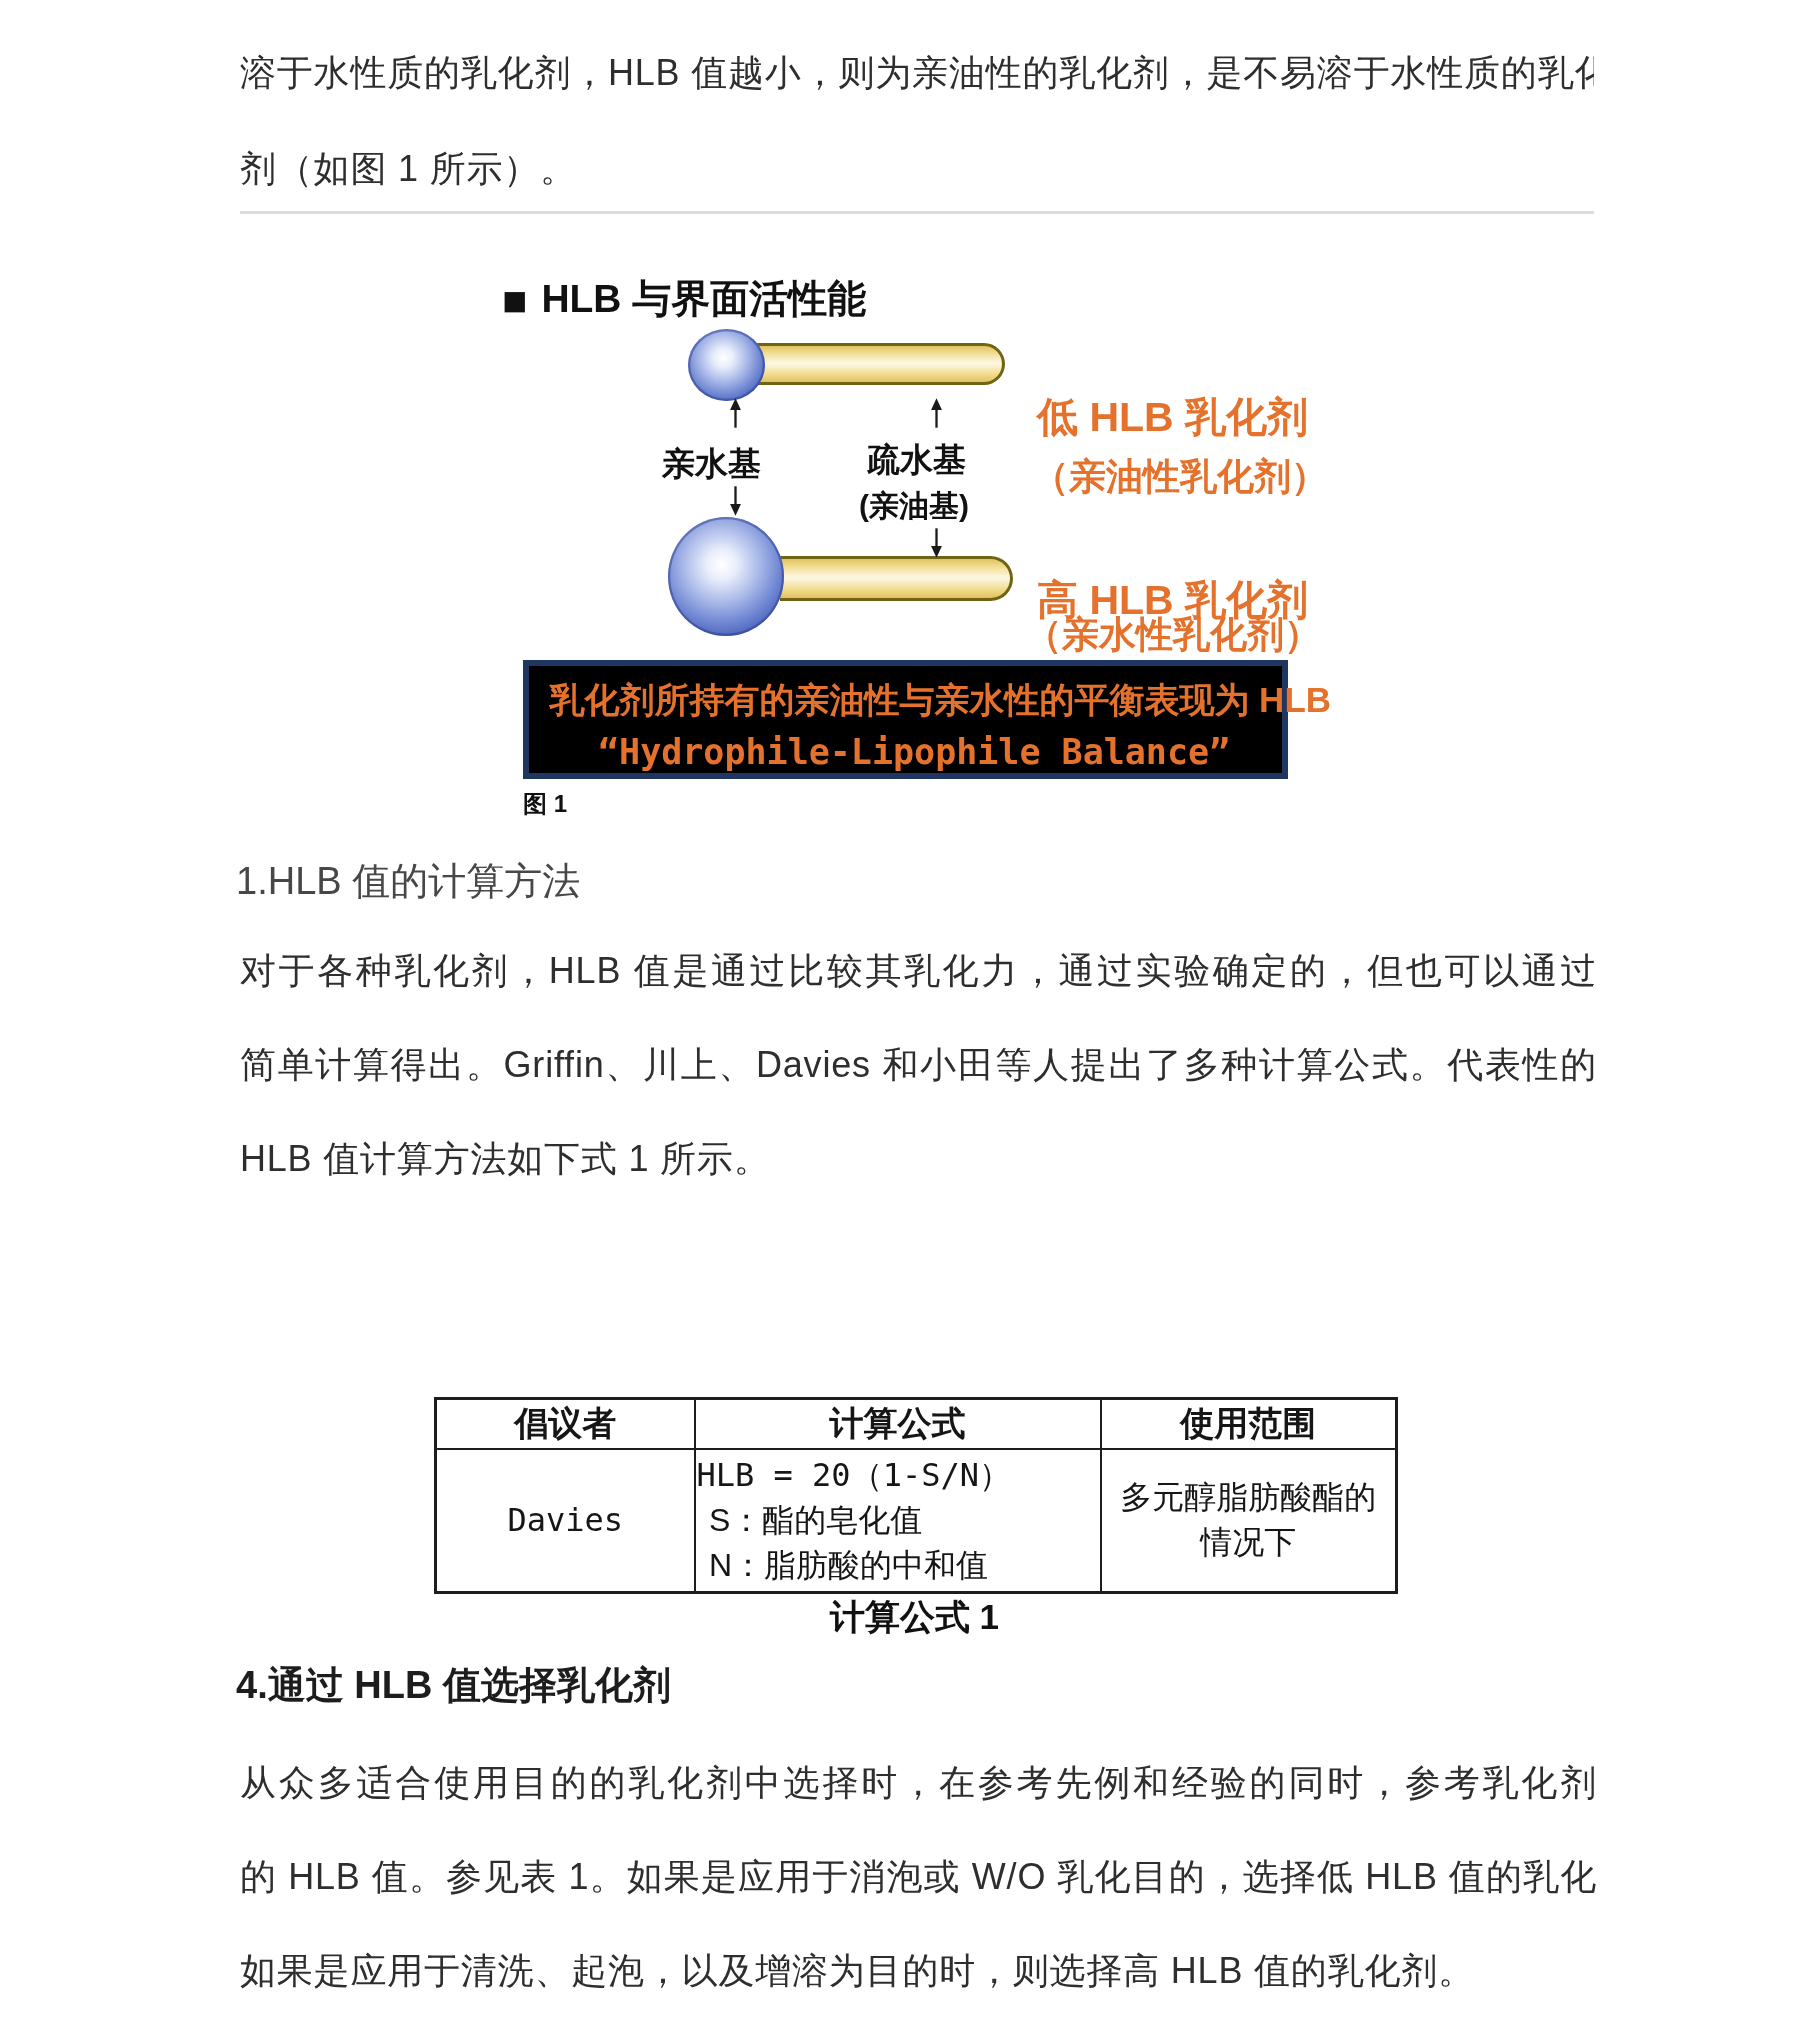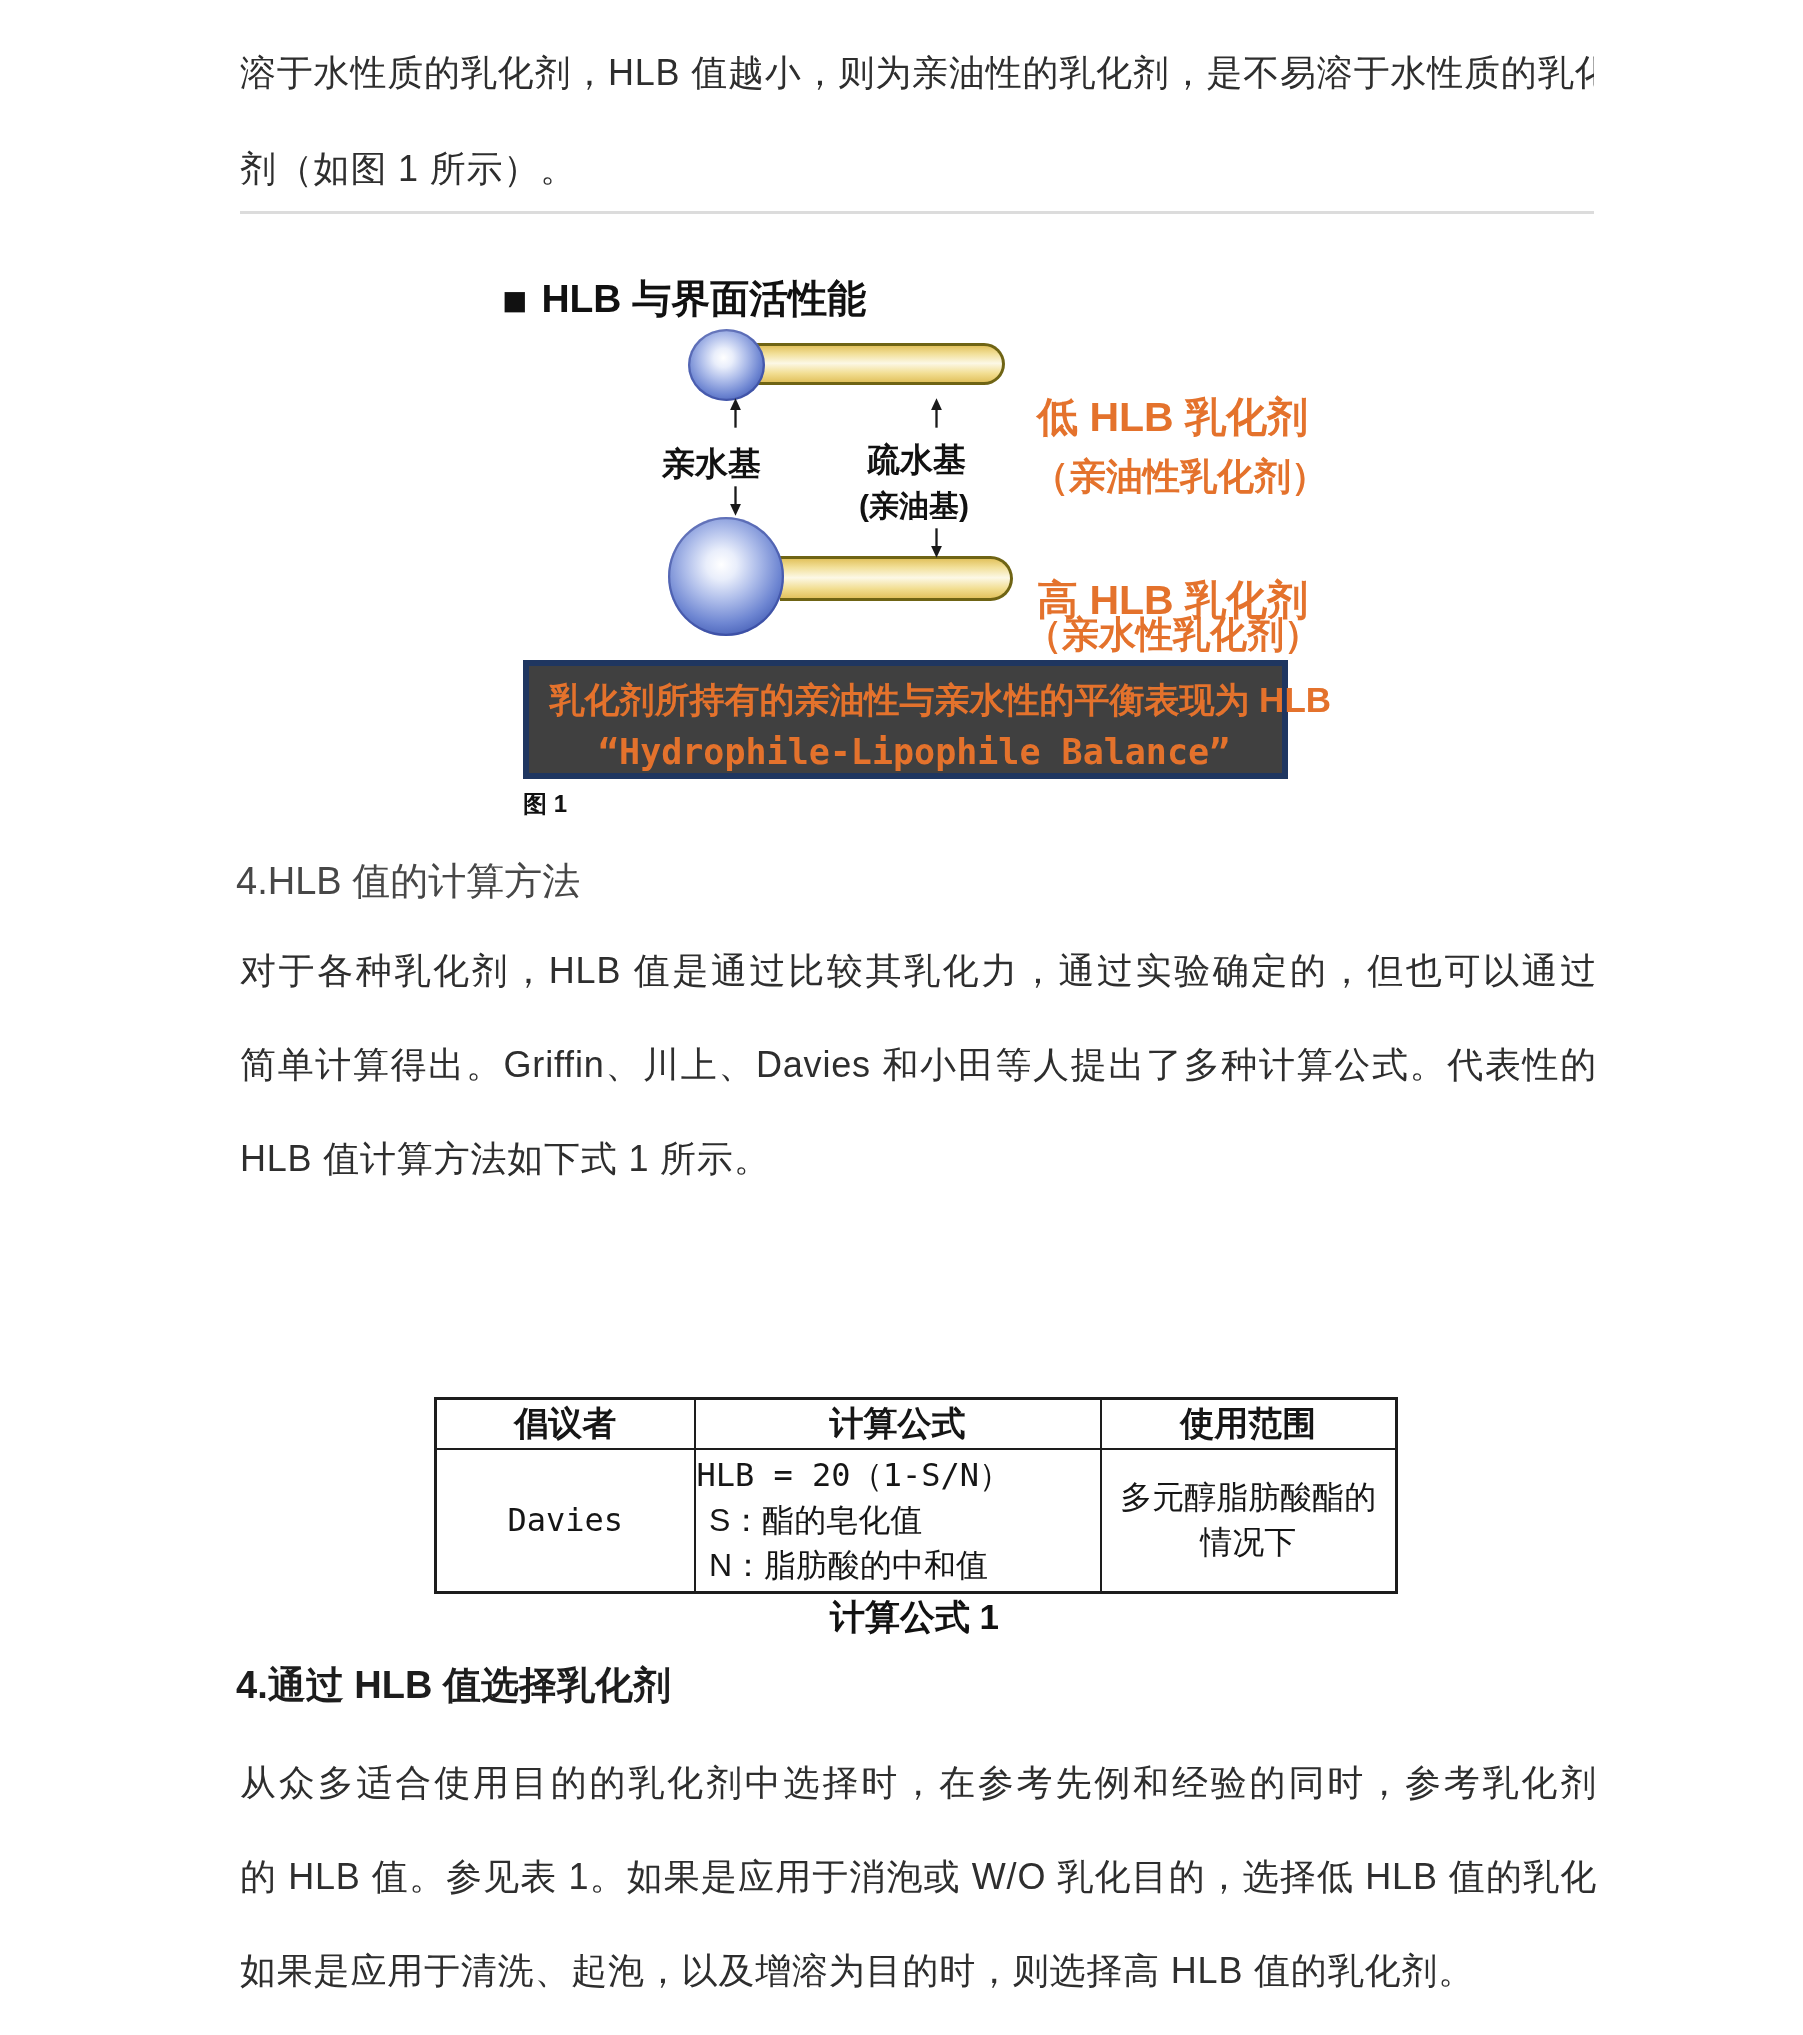--- a/index.html
+++ b/index.html
@@ -34,21 +34,21 @@
             box-shadow:inset 0 0 0 2.3px rgba(38,52,138,.45); }
   .sphere-1 { left:688px; top:329px; width:77px; height:72px; }
   .sphere-2 { left:668px; top:517px; width:116px; height:119px; }
 
   .arrow { position:absolute; z-index:3; }
   .diagram-label { position:absolute; font-size:33px; font-weight:bold; color:#111; white-space:nowrap; z-index:3; }
   .orange-label { position:absolute; font-size:41px; font-weight:600; white-space:nowrap; z-index:3;margin-top:36px; }
   .orange-sub { position:absolute; font-size:37px; font-weight:600; white-space:nowrap; z-index:3; }
 
   .info-box { position:absolute; left:523px; top:660px; width:765px; height:119px;
-              box-sizing:border-box; border:6.3px solid #1F3660; background:#404040; z-index:2; }
+              box-sizing:border-box; border:6.3px solid #1F3660; background:#000000; z-index:2; }
   .box-l1 { margin:11px 0 0 20.4px; font-size:35px; font-weight:600; white-space:nowrap; }
   .box-l2 { margin:7.8px 0 0 69px; font-size:35px; font-weight:600; white-space:nowrap;
             font-family:"DejaVu Sans Mono","Liberation Mono",monospace; }
   .fig-caption { position:absolute; left:523px; top:788px; width:765px; text-align:left;
                  font-size:24px; font-weight:bold; color:#111; }
 
   .heading3 { position:absolute; left:236px; top:856px; font-size:38px; font-weight:normal; color:#474747; white-space:nowrap; }
   .heading4 { position:absolute; left:236px; top:1660px; font-size:38px; font-weight:bold; color:#1d1d1d; white-space:nowrap; }
 
   
@@ -113,21 +113,21 @@
   <div class="orange-sub" style="left:1032px;top:452px;color:#E4722C">（亲油性乳化剂）</div>
   <div class="orange-label" style="left:1037px;top:537px;color:#E4722C">高 HLB 乳化剂</div>
   <div class="orange-sub" style="left:1025px;top:610px;color:#E4722C">（亲水性乳化剂）</div>
 
   <div class="info-box">
     <div class="box-l1" style="color:#E4722C">乳化剂所持有的亲油性与亲水性的平衡表现为 HLB</div>
     <div class="box-l2" style="color:#E4722C">“Hydrophile-Lipophile Balance”</div>
   </div>
   <div class="fig-caption">图 1</div>
 
-  <div class="heading3">4.HLB 值的计算方法</div>
+  <div class="heading3">1.HLB 值的计算方法</div>
   <div class="body-block" style="top:924px">
     <div class="jline">对于各种乳化剂，HLB 值是通过比较其乳化力，通过实验确定的，但也可以通过</div>
     <div class="jline">简单计算得出。Griffin、川上、Davies 和小田等人提出了多种计算公式。代表性的</div>
     <div class="nline">HLB 值计算方法如下式 1 所示。</div>
   </div>
 
   <table class="calc-table">
     <colgroup>
       <col class="col-proposer">
         <col class="col-formula">

